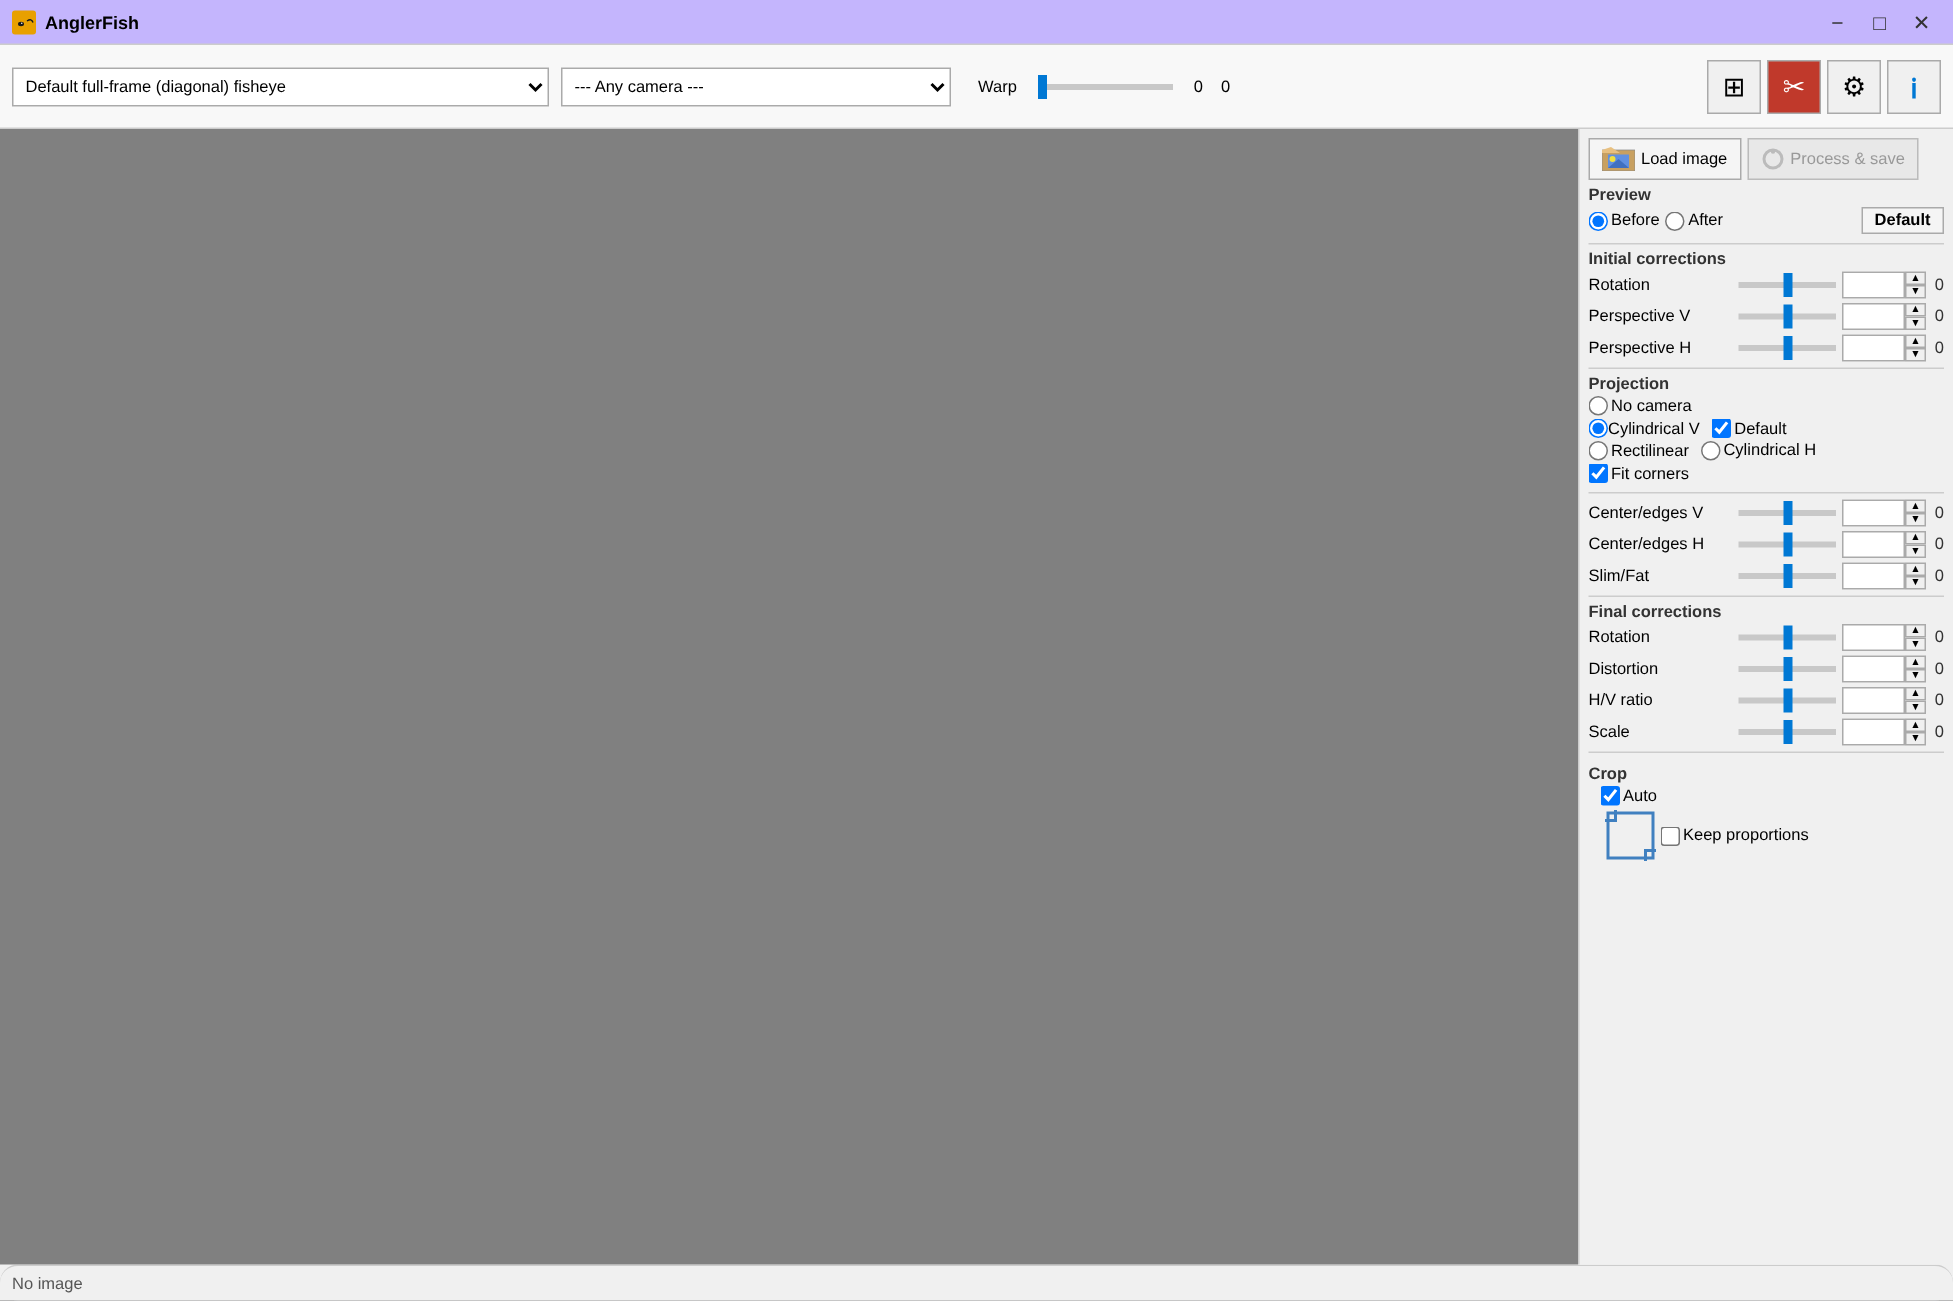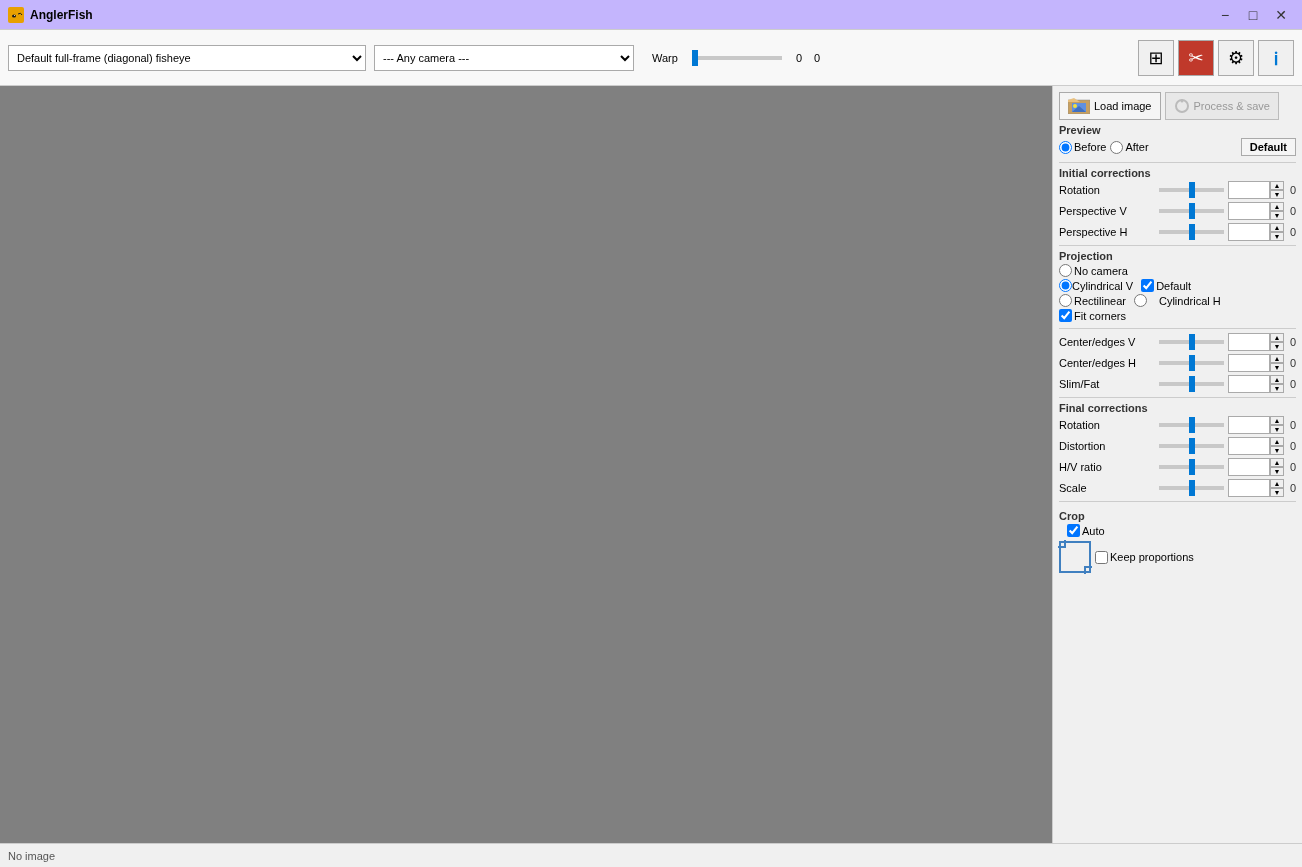--- a/index.html
+++ b/index.html
@@ -211,20 +211,21 @@
     }
     .move-btn.empty { background: transparent; border: none; }
     .status-bar {
       height: 24px;
       background: #f0f0f0;
       border-top: 1px solid #ccc;
       display: flex; align-items: center;
       padding: 0 8px;
       font-size: 11px;
       color: #555;
+      border-radius: 12px;
     }
     input[type="range"] {
       -webkit-appearance: none;
       height: 4px;
       background: #c8c8c8;
       outline: none;
       width: 100%;
     }
     input[type="range"]::-webkit-slider-thumb {
       -webkit-appearance: none;
@@ -392,21 +393,21 @@
           <label style="font-size:11px; display:flex; align-items:center; gap:2px; margin-left:4px;">
             <input type="checkbox" checked="" style="">
             <span>Default</span>
           </label>
         </div>
         <div style="display:flex; width:100%; gap:4px;">
           <label style="font-size:11px; display:flex; align-items:center; gap:2px;">
             <input type="radio" name="projection" value="rectilinear" style="">
             <span>Rectilinear</span>
           </label>
-          <label style="font-size:11px; display:flex; align-items:center; gap:12px; margin-left:4px;">
+          <label style="font-size:11px; display:flex; gap:2px; margin-left:4px;">
             <input type="radio" name="projection" value="cylindrical_h" style="">
             <span>Cylindrical H</span>
           </label>
         </div>
         <label style="font-size:11px; display:flex; align-items:center; gap:2px;">
           <input type="checkbox" checked="" style="">
           <span>Fit corners</span>
         </label>
       </div>
     </div>
@@ -526,21 +527,21 @@
 
     <hr class="divider">
 
     <div class="crop-move-row">
       <div class="crop-section">
         <div class="section-label">Crop</div>
         <label style="font-size:11px; display:flex; align-items:center; gap:2px; margin-bottom:4px; margin-left:8px;">
           <input type="checkbox" checked="" style="">
           <span>Auto</span>
         </label>
-        <div style="display:flex; align-items:center; gap:4px; margin-left:0;">
+        <div style="display:flex; align-items:center; gap:4px; margin-left:12px;">
           <div style="width:32px; height:32px; border:2px solid #4080c0; position:relative; cursor:pointer; flex-shrink:0;">
             <div style="position:absolute;top:-3px;left:3px;width:2px;height:8px;background:#4080c0;"></div>
             <div style="position:absolute;bottom:-3px;right:3px;width:2px;height:8px;background:#4080c0;"></div>
             <div style="position:absolute;left:-3px;top:3px;height:2px;width:8px;background:#4080c0;"></div>
             <div style="position:absolute;right:-3px;bottom:3px;height:2px;width:8px;background:#4080c0;"></div>
           </div>
           <label style="font-size:11px; display:flex; align-items:center; gap:2px; flex-wrap:wrap;">
             <input type="checkbox" style="">
             <span>Keep proportions</span>
           </label>

